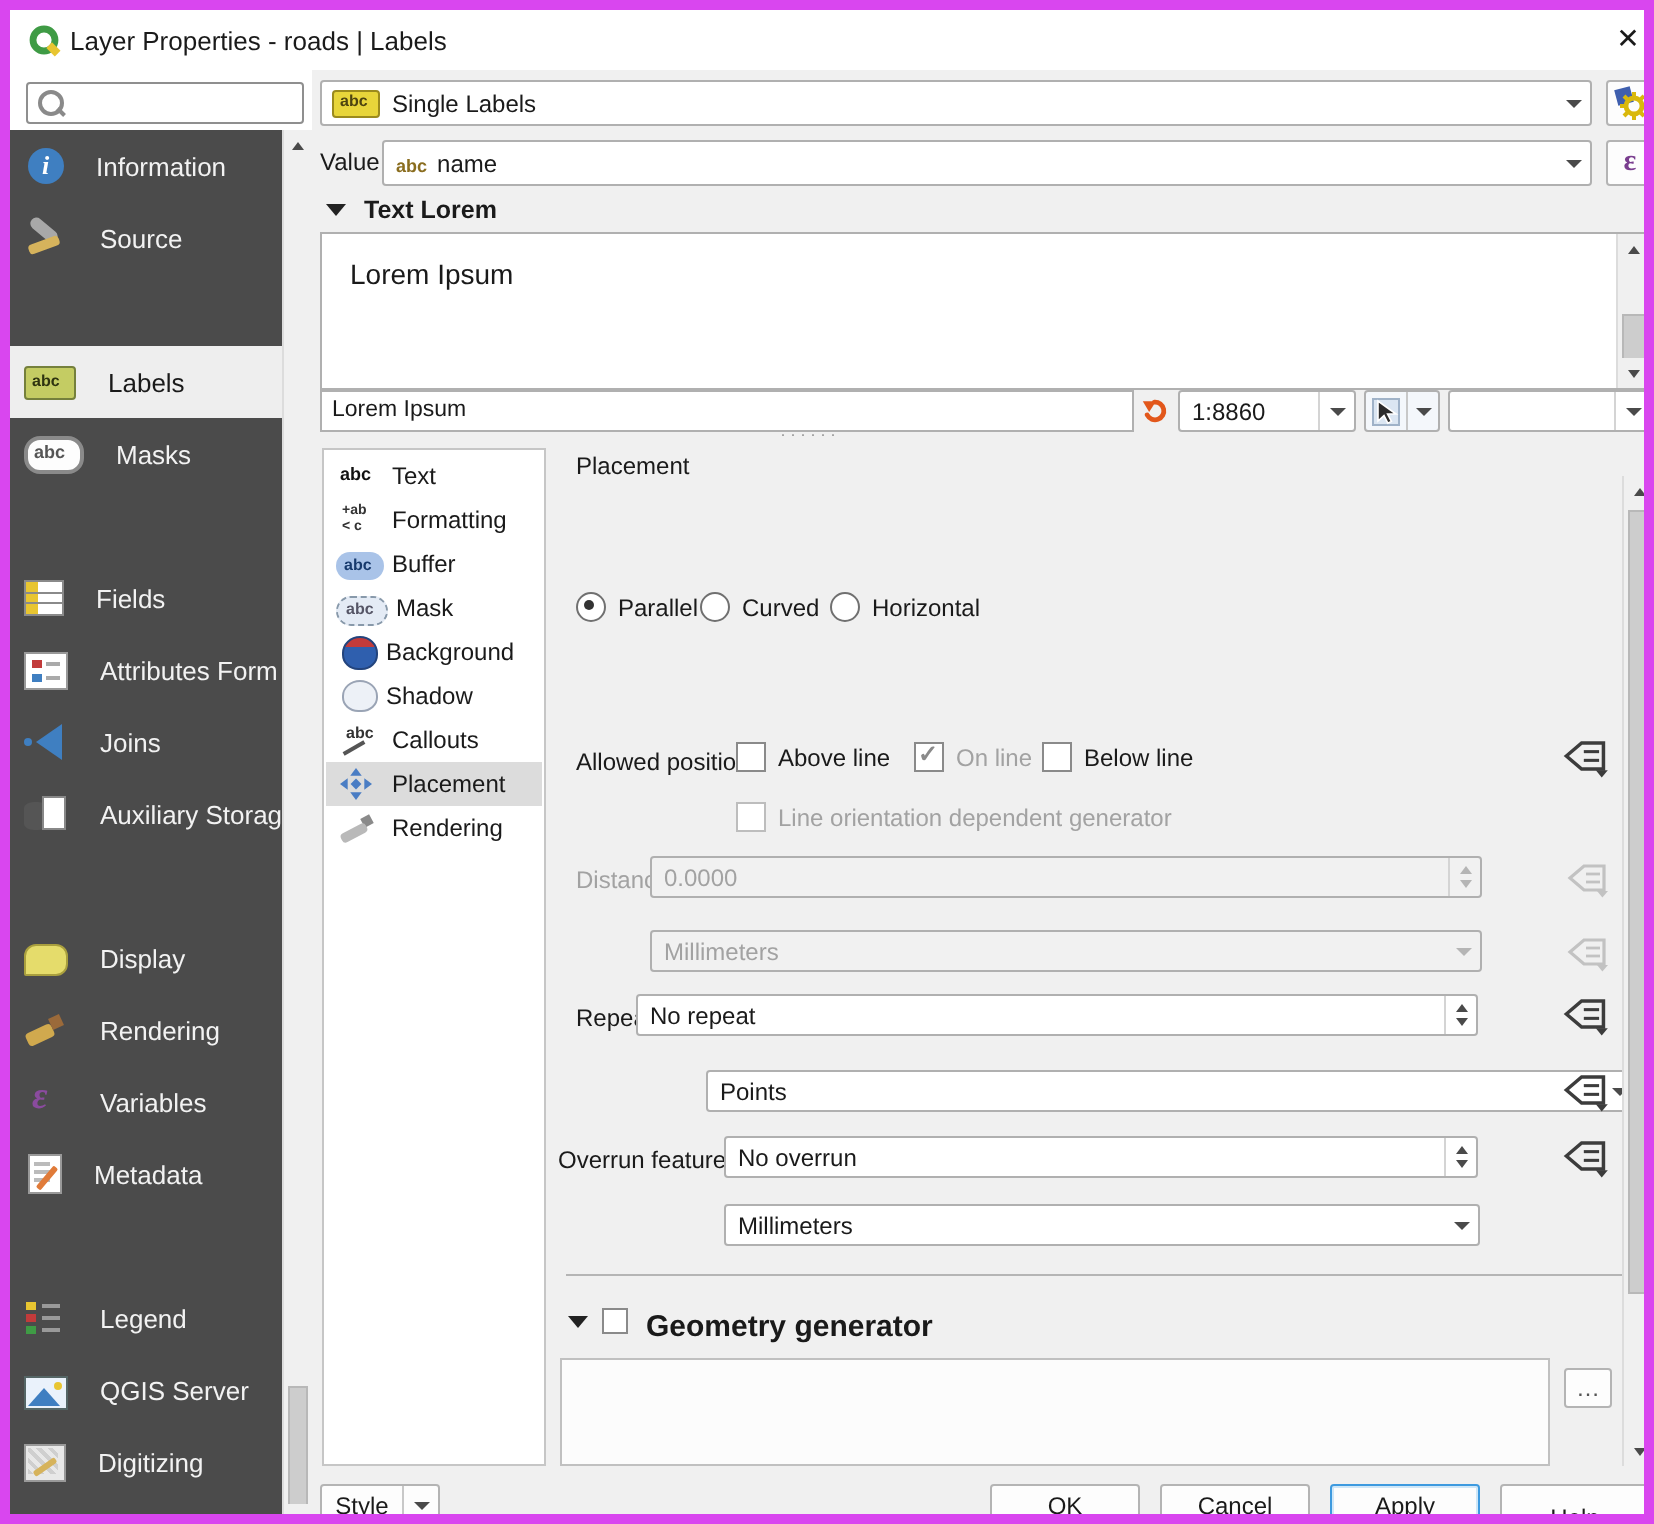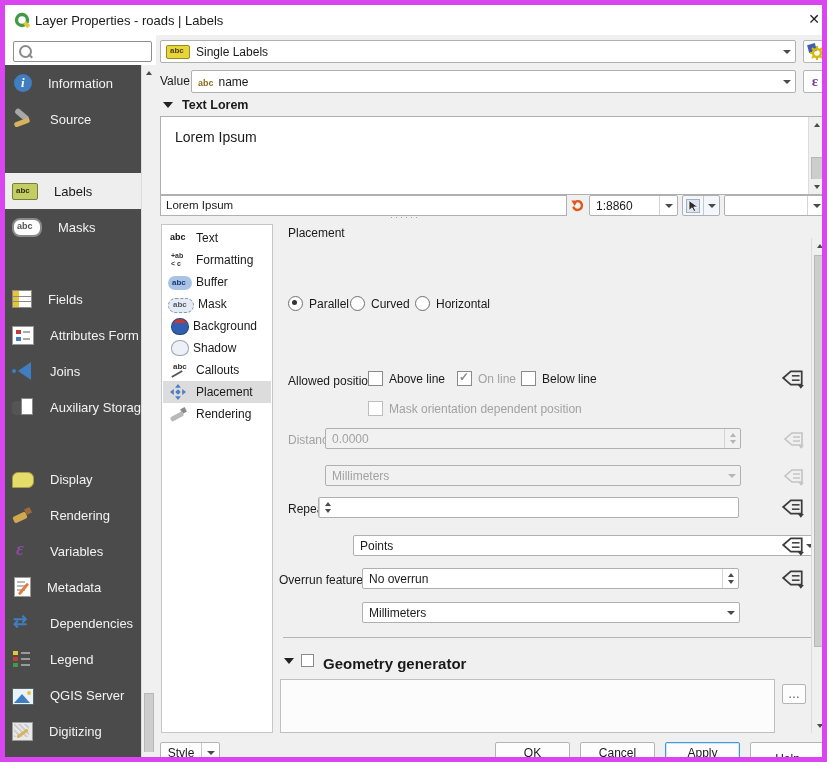--- a/index.html
+++ b/index.html
@@ -254,24 +254,20 @@
         <span class="lbl">Rendering</span>
       </div>
     <div class="side-item" style="top:468px">
         <span class="ic ic-vars"></span>
         <span class="lbl">Variables</span>
       </div>
     <div class="side-item" style="top:504px">
         <span class="ic ic-meta"></span>
         <span class="lbl">Metadata</span>
       </div>
-    <div class="side-item" style="top:540px">
-        <span class="ic ic-deps"></span>
-        <span class="lbl">Dependencies</span>
-      </div>
     <div class="side-item" style="top:576px">
         <span class="ic ic-legend"></span>
         <span class="lbl">Legend</span>
       </div>
     <div class="side-item" style="top:612px">
         <span class="ic ic-server"></span>
         <span class="lbl">QGIS Server</span>
       </div>
     <div class="side-item" style="top:648px">
         <span class="ic ic-digit"></span>
@@ -371,21 +367,21 @@
     <svg width="24" height="22" viewBox="0 0 22 20">
       <polygon points="2,10 9,4 19,4 19,16 9,16" fill="none" stroke="#3c3c3c" stroke-width="1.6"></polygon>
       <line x1="10" y1="8" x2="17" y2="8" stroke="#3c3c3c" stroke-width="1.4"></line>
       <line x1="10" y1="12" x2="17" y2="12" stroke="#3c3c3c" stroke-width="1.4"></line>
       <polygon points="15.5,16.5 21,16.5 18.2,19.8" fill="#3c3c3c"></polygon>
     </svg>
   </div>
 
   <div class="abs" style="left:363px;top:396px;display:flex;align-items:center;gap:6px">
     <span class="cb" style="border-color:#bdbdbd"></span>
-    <span class="glabel">Mask orientation dependent position</span>
+    <span class="glabel">Line orientation dependent generator</span>
   </div>
 
   <div class="abs glabel" style="left:283px;top:428px">Distance</div>
   <div class="abs combo disabled" style="left:320px;top:423px;width:416px;height:21px">
     <span class="txt">0.0000</span>
     <span class="spinner">
         <span class="tri-up"></span>
         <span class="tri-dn"></span>
       </span>
   </div>
@@ -408,20 +404,21 @@
     <svg width="22" height="20" viewBox="0 0 22 20">
       <polygon points="2,10 9,4 19,4 19,16 9,16" fill="none" stroke="#c2c2c2" stroke-width="1.6"></polygon>
       <line x1="10" y1="8" x2="17" y2="8" stroke="#c2c2c2" stroke-width="1.4"></line>
       <line x1="10" y1="12" x2="17" y2="12" stroke="#c2c2c2" stroke-width="1.4"></line>
       <polygon points="15.5,16.5 21,16.5 18.2,19.8" fill="#c2c2c2"></polygon>
     </svg>
   </div>
 
   <div class="abs" style="left:283px;top:497px">Repeat</div>
   <div class="abs combo" style="left:313px;top:492px;width:421px;height:21px">
+    <span class="txt">No repeat</span>
     <span class="spinner">
         <span class="tri-up"></span>
         <span class="tri-dn"></span>
       </span>
   </div>
   <div class="abs" style="left:776px;top:491px">
     <svg width="24" height="22" viewBox="0 0 22 20">
       <polygon points="2,10 9,4 19,4 19,16 9,16" fill="none" stroke="#3c3c3c" stroke-width="1.6"></polygon>
       <line x1="10" y1="8" x2="17" y2="8" stroke="#3c3c3c" stroke-width="1.4"></line>
       <line x1="10" y1="12" x2="17" y2="12" stroke="#3c3c3c" stroke-width="1.4"></line>

